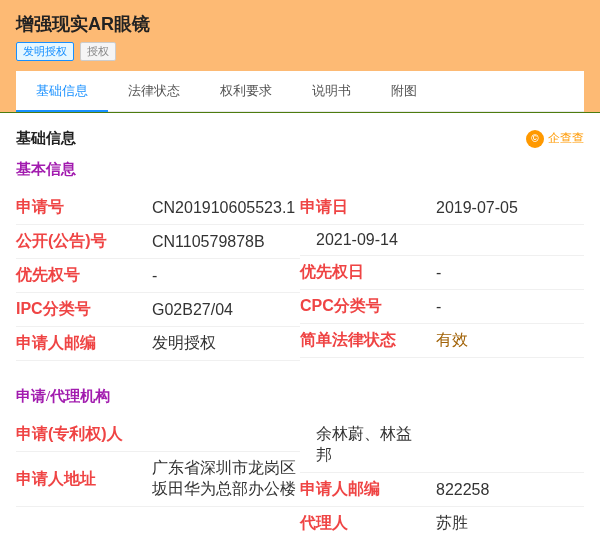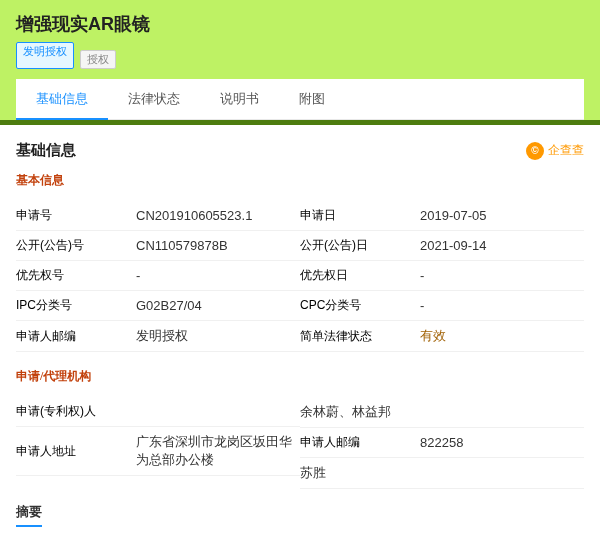--- a/index.html
+++ b/index.html
@@ -5,23 +5,23 @@
     * { box-sizing: border-box; margin: 0; padding: 0; }
     body {
       font-family: -apple-system, BlinkMacSystemFont, 'PingFang SC', 'Microsoft YaHei', sans-serif;
       font-size: 13px;
       background: #fff;
       color: #333;
       width: 600px;
     }
 
     .header {
-      background: #bef264;
+      background: #fdba74;
       padding: 12px 16px 0 16px;
-      border-bottom: 5px solid #4d7c0f;
+      border-bottom: 1px solid #4d7c0f;
     }
 
     .title {
       font-size: 18px;
       font-weight: bold;
       color: #222;
       margin-bottom: 6px;
     }
 
     .tags {
@@ -40,21 +40,20 @@
     .tag-blue {
       color: #1890ff;
       border-color: #1890ff;
       background: #e6f7ff;
     }
 
     .tag-gray {
       color: #888;
       border-color: #ccc;
       background: #f5f5f5;
-      margin-top: 8px;
     }
 
     .tabs {
       display: flex;
       gap: 0;
       background: #fff;
       border-bottom: 1px solid #e8e8e8;
     }
 
     .tab {
@@ -105,43 +104,45 @@
       border-radius: 50%;
       display: inline-flex;
       align-items: center;
       justify-content: center;
       color: #fff;
       font-size: 10px;
       font-weight: bold;
     }
 
     .sub-section-title {
-      font-size: 12px;
-      font-weight: bold;
-      color: #c2410c;
+      font-size: 15px;
+      font-weight: bold;
+      color: #a21caf;
       margin: 12px 0 8px 0;
       padding-bottom: 4px;
     }
 
     .info-row {
       display: grid;
       grid-template-columns: 120px 1fr;
       padding: 6px 0;
       border-bottom: 1px solid #f0f0f0;
       align-items: center;
     }
 
     .info-label {
-      color: #000000;
-      font-size: 12px;
+      color: #ef4444;
+      font-size: 16px;
+      font-weight: bold;
     }
 
     .info-value {
       color: #333;
-      font-size: 13px;
+      font-size: 16px;
+      margin-left: 16px;
     }
 
     .info-value.link {
       color: #1890ff;
       cursor: pointer;
     }
 
     .info-value.status-valid {
       color: #a16207;
     }
@@ -171,20 +172,21 @@
 
 <div class="header">
   <div class="title">增强现实AR眼镜</div>
   <div class="tags">
     <span class="tag tag-blue">发明授权</span>
     <span class="tag tag-gray">授权</span>
   </div>
   <div class="tabs">
     <div class="tab active">基础信息</div>
     <div class="tab">法律状态</div>
+    <div class="tab">权利要求</div>
     <div class="tab">说明书</div>
     <div class="tab">附图</div>
   </div>
 </div>
 
 <div class="content">
 
   <div class="section-header">
     <div class="section-title">基础信息</div>
     <div class="qichacha-badge">
@@ -217,59 +219,59 @@
         <span class="info-label">申请人邮编</span>
         <span class="info-value">发明授权</span>
       </div>
     </div>
     <div>
       <div class="info-row">
         <span class="info-label">申请日</span>
         <span class="info-value">2019-07-05</span>
       </div>
       <div class="info-row">
-        <span class="info-label">公开(公告)日</span>
         <span class="info-value">2021-09-14</span>
       </div>
       <div class="info-row">
         <span class="info-label">优先权日</span>
         <span class="info-value">-</span>
       </div>
       <div class="info-row">
         <span class="info-label">CPC分类号</span>
         <span class="info-value">-</span>
       </div>
       <div class="info-row">
         <span class="info-label">简单法律状态</span>
         <span class="info-value status-valid">有效</span>
       </div>
     </div>
   </div>
 
-  <div class="sub-section-title" style="margin-top:16px;font-family:Liberation Serif, serif;">申请/代理机构</div>
+  <div class="sub-section-title" style="margin-top:26px;font-family:Liberation Serif, serif;">申请/代理机构</div>
 
   <div class="two-col-section">
     <div>
       <div class="info-row">
         <span class="info-label">申请(专利权)人</span>
       </div>
       <div class="info-row">
         <span class="info-label">申请人地址</span>
         <span class="info-value">广东省深圳市龙岗区坂田华为总部办公楼</span>
       </div>
     </div>
     <div>
       <div class="info-row">
         <span class="info-value">余林蔚、林益邦</span>
       </div>
       <div class="info-row">
         <span class="info-label">申请人邮编</span>
         <span class="info-value">822258</span>
       </div>
       <div class="info-row">
+        <span class="info-label">代理人</span>
         <span class="info-value">苏胜</span>
       </div>
     </div>
   </div>
 
   <div class="summary-section">
     <div>
       <span class="summary-title">摘要</span>
     </div>
 

